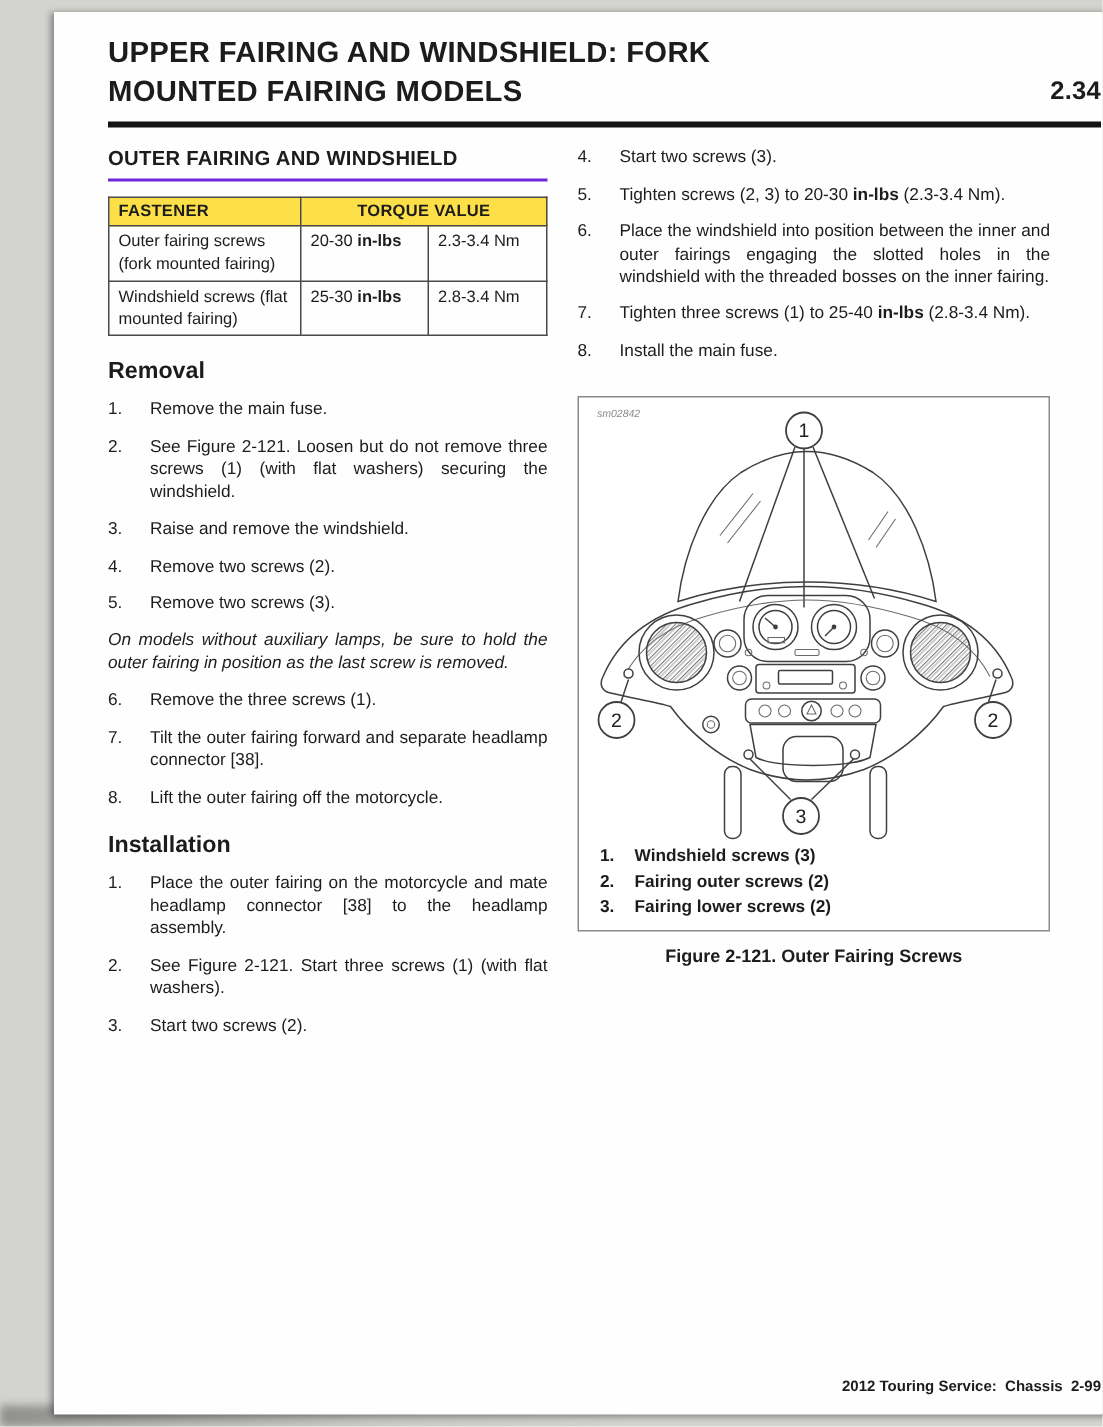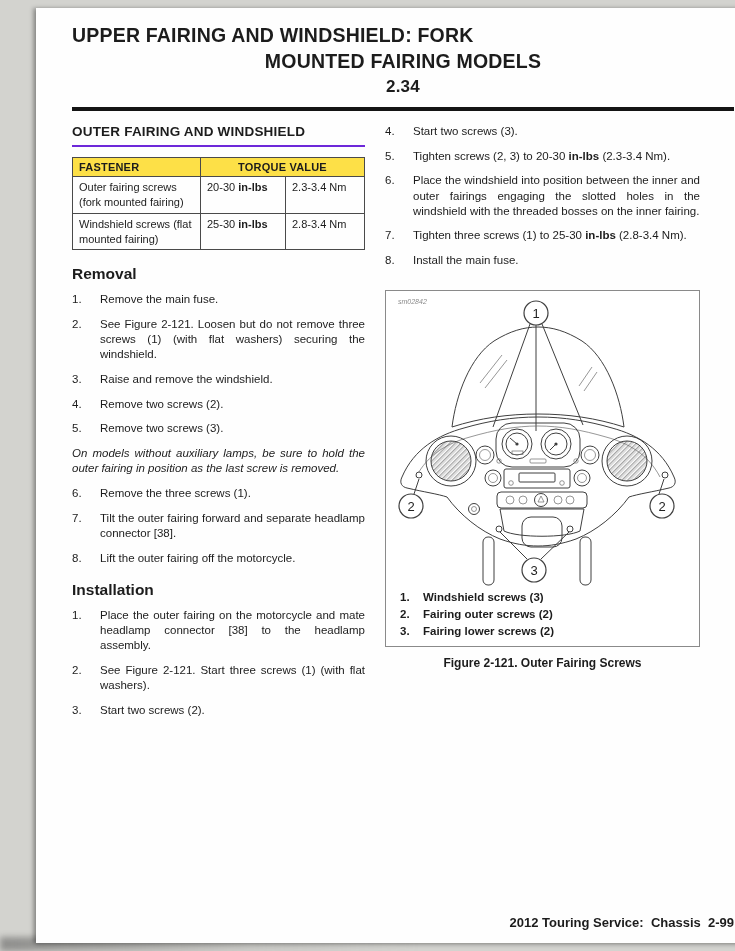--- a/index.html
+++ b/index.html
@@ -17,21 +17,21 @@
   .page{
     position:absolute;left:36px;top:8px;width:687px;height:935px;
     background:#fefefe;
     box-shadow:-3px 0 4px rgba(0,0,0,.28), 0 2px 4px rgba(0,0,0,.18);
     padding-left:34px;
   }
   .content{position:absolute;inset:0;padding:14px 23px 0 36px;box-sizing:border-box;}
 
   
   .title{font-size:19.5px;font-weight:bold;line-height:26px;letter-spacing:.2px;}
-  .title-row2{display:flex;justify-content:space-between;align-items:center;flex-direction:column;}
+  .title-row2{display:flex;justify-content:space-between;align-items:center;}
   .page-num{font-size:17px;font-weight:bold;}
   .rule-thick{height:4px;background:#141414;margin-top:7px;}
 
   
   .cols{display:flex;gap:20px;margin-top:13px;}
   .col-left{width:293px;flex:none;}
   .col-right{width:315px;flex:none;}
 
   .sec-head{font-size:13.5px;font-weight:bold;letter-spacing:.2px;
     border-bottom:2px solid #6d28d9;padding-bottom:6px;}
@@ -58,21 +58,21 @@
 
   
   .figure-box{margin-top:22px;border:1.2px solid #8a8a8a;background:#fff;}
   .fig-art{display:block;}
   .fig-legend{padding:0 6px 7px 14px;}
   .fig-legend .lrow{display:flex;font-size:11.5px;font-weight:bold;line-height:1.45;}
   .fig-legend .ln{width:23px;flex:none;}
   .fig-caption{text-align:center;font-weight:bold;font-size:12px;margin-top:9px;}
 
   
-  .footer{position:absolute;right:23px;bottom:13px;font-weight:bold;font-size:13px;white-space:pre;}
+  .footer{position:absolute;right:23px;bottom:13px;font-weight:bold;font-size:10px;white-space:pre;}
 
   
   .la{stroke:#3f3f3f;fill:none;stroke-width:1;}
   .la-thin{stroke:#6a6a6a;fill:none;stroke-width:.7;}
   .la-fill{stroke:#3f3f3f;fill:#fff;stroke-width:1;}
   .callout{stroke:#3f3f3f;fill:#fff;stroke-width:1.2;}
   .callout-txt{font-family:"Liberation Sans",sans-serif;font-size:13px;fill:#222;text-anchor:middle;}
   .artlabel{font-family:"Liberation Sans",sans-serif;font-size:7px;font-style:italic;fill:#8a8a8a;}
 </style>
 </head>
@@ -185,21 +185,21 @@
           <li>
               <span class="n">5.</span>
               <span class="t"><span>Tighten screws (2, 3) to 20-30 </span><b>in-lbs</b><span> (2.3-3.4 Nm).</span></span>
             </li>
           <li>
               <span class="n">6.</span>
               <span class="t">Place the windshield into position between the inner and outer fairings engaging the slotted holes in the windshield with the threaded bosses on the inner fairing.</span>
             </li>
           <li>
               <span class="n">7.</span>
-              <span class="t"><span>Tighten three screws (1) to 25-30 </span><b>in-lbs</b><span> (2.8-3.4 Nm).</span></span>
+              <span class="t"><span>Tighten three screws (1) to 25-40 </span><b>in-lbs</b><span> (2.8-3.4 Nm).</span></span>
             </li>
           <li>
               <span class="n">8.</span>
               <span class="t">Install the main fuse.</span>
             </li>
         </ol>
 
         <div class="figure-box">
           <svg class="fig-art" width="312" height="298" viewBox="0 0 312 298">
             <text class="artlabel" x="12" y="13">sm02842</text>

